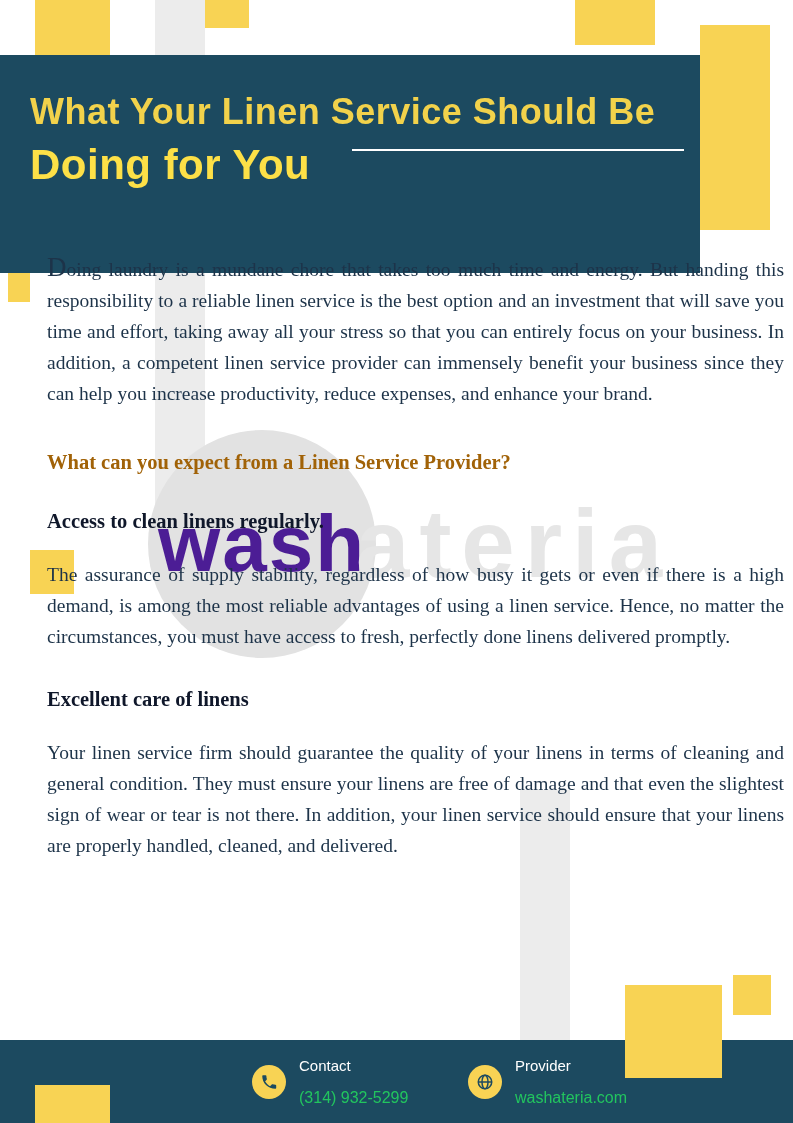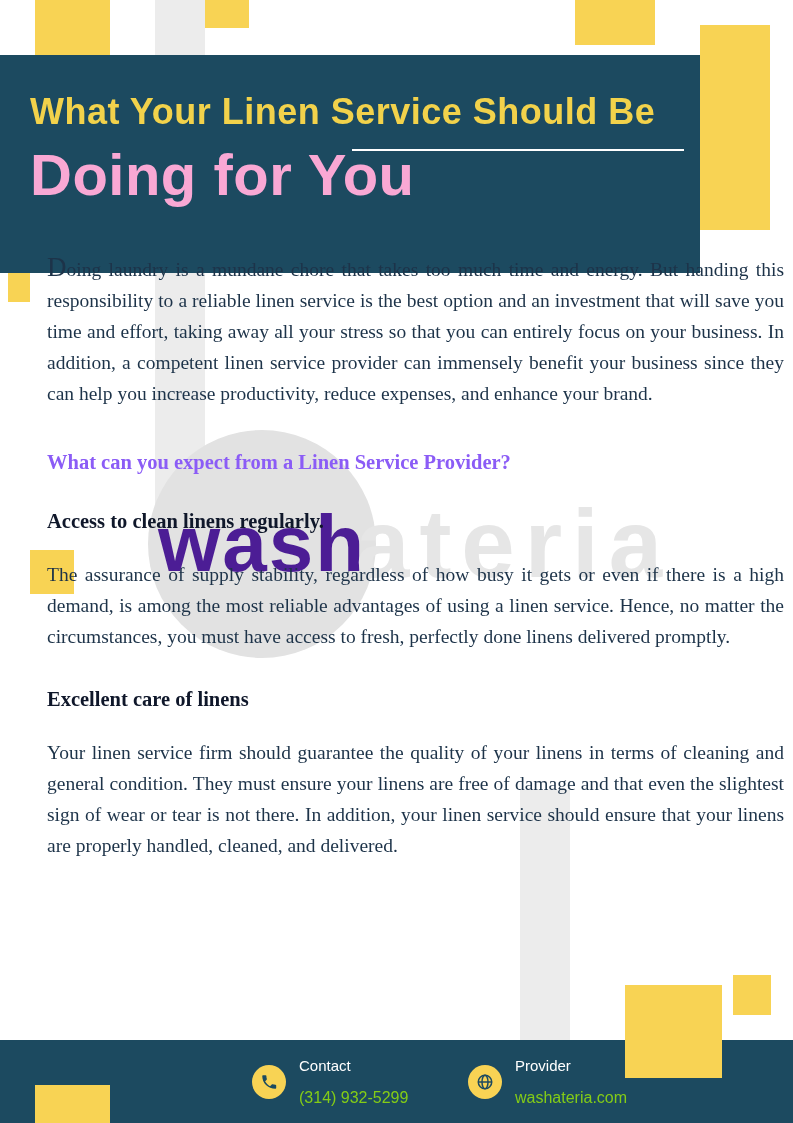--- a/index.html
+++ b/index.html
@@ -59,22 +59,22 @@
     font-family: "Liberation Sans", sans-serif;
   }
   .title1 {
     color: #f2d24b;
     font-size: 36px;
     font-weight: bold;
     letter-spacing: 0.5px;
     white-space: nowrap;
   }
   .title2 {
-    color: #f9a8d4;
-    font-size: 58px;
+    color: #fde047;
+    font-size: 42px;
     font-weight: 800;
     letter-spacing: 0.5px;
     margin-top: 8px;
   }
   .title-rule {
     position: absolute;
     left: 352px; top: 94px;
     width: 332px; height: 2px;
     background: #ffffff;
   }
@@ -92,21 +92,21 @@
     line-height: 31px;
     text-align: justify;
   }
   .intro::first-letter {
     font-size: 27px;
   }
   .h-question {
     margin-top: 42px;
     font-size: 20.5px;
     font-weight: bold;
-    color: #8b5cf6;
+    color: #a16207;
   }
   .h-section {
     margin-top: 36px;
     font-size: 20.5px;
     font-weight: bold;
     color: #0f172a;
   }
   .content .para { margin-top: 26px; }
 
   
@@ -127,21 +127,21 @@
     gap: 13px;
   }
   .ficon {
     width: 34px; height: 34px;
     border-radius: 50%;
     background: #f8d354;
     display: flex; align-items: center; justify-content: center;
     flex: 0 0 auto;
   }
   .flabel { color: #ffffff; font-weight: normal; font-size: 15px; }
-  .fvalue { color: #84cc16; font-size: 16px; margin-top: 15px; }
+  .fvalue { color: #22c55e; font-size: 16px; margin-top: 15px; }
 </style>
 </head>
 <body>
 
 <div class="page">
 
   <div class="deco gray" style="left:155px; top:0; width:50px; height:520px;"></div>
   <div class="deco gray" style="left:520px; top:790px; width:50px; height:250px;"></div>
 
   <div class="deco yel" style="left:35px; top:0; width:75px; height:55px;"></div>

